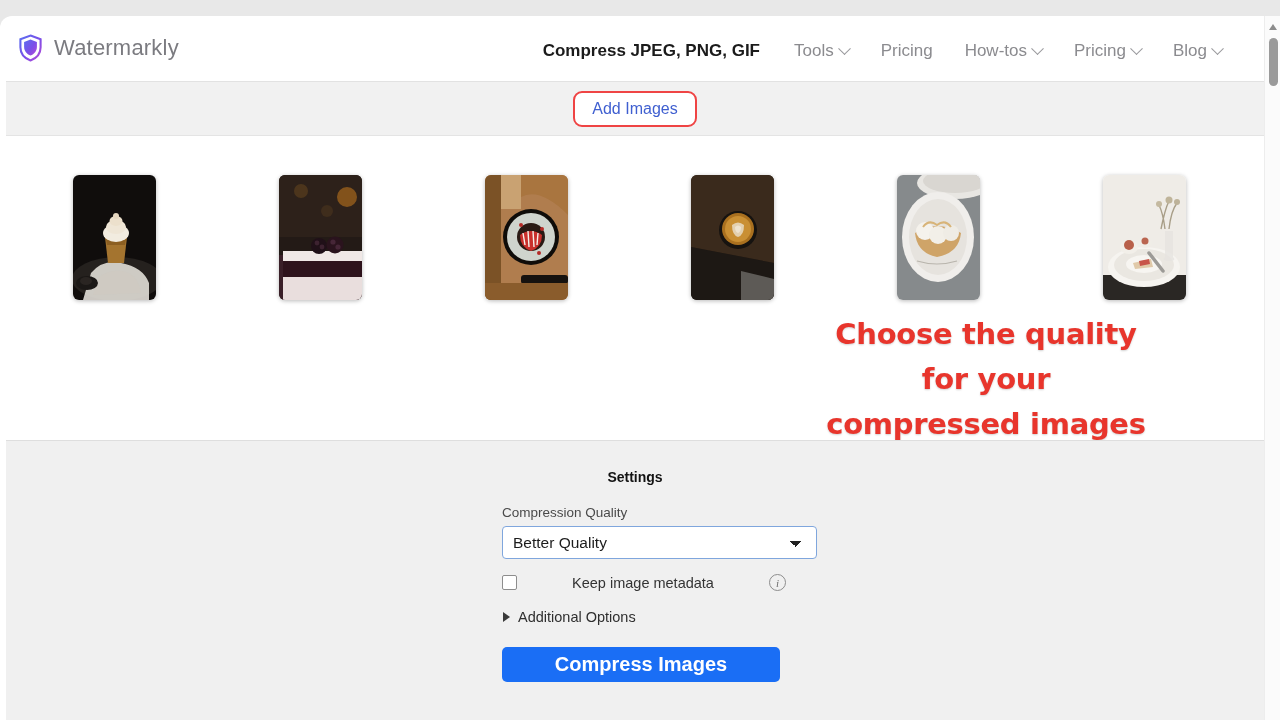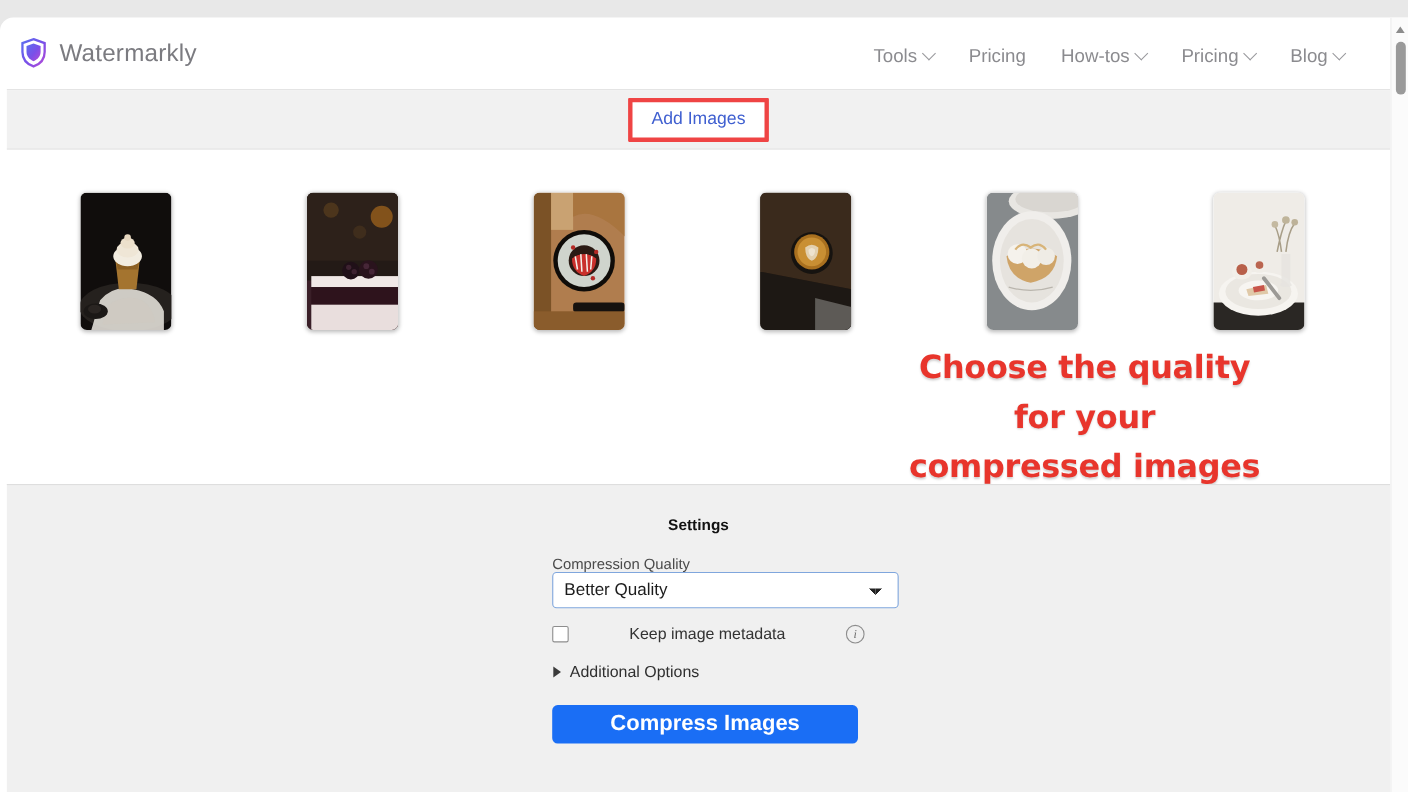--- a/index.html
+++ b/index.html
@@ -96,22 +96,22 @@
     width: 1258px; height: 54px;
     background: #f1f1f1;
     border-bottom: 1px solid #e4e4e4;
     display: flex;
     align-items: center;
     justify-content: center;
     gap: 10px;
   }
   .tool-btn {
     background: #ffffff;
-    border: 4px solid #ef4444;
-    border-radius: 1px;
+    border: 2px solid #ef4444;
+    border-radius: 9px;
     color: #3f5fd0;
     font-size: 16px;
     font-family: "Liberation Sans", sans-serif;
     padding: 7px 17px;
     cursor: pointer;
     white-space: nowrap;
   }
 
   
   #thumbnail-strip {
@@ -170,20 +170,21 @@
     color: #121212;
   }
   #settings-form {
     position: absolute;
     left: 490px; top: 64px;
     width: 290px;
   }
   .field-label {
     font-size: 13.5px;
     color: #4a4a4a;
+    margin-bottom: 6px;
     margin-left: 6px;
   }
   #quality-select {
     width: 315px;
     height: 33px;
     background: #ffffff;
     border: 1px solid #7fa6dd;
     border-radius: 4px;
     font-size: 15.5px;
     color: #1c1c1c;
@@ -313,20 +314,23 @@
               <stop offset="100%" stop-color="#b64ad6"></stop>
             </linearGradient>
           </defs>
           <path d="M12.5 1.6 L22.6 5.2 L22.6 13.2 C22.6 19.6 18.3 24.3 12.5 26.4 C6.7 24.3 2.4 19.6 2.4 13.2 L2.4 5.2 Z" fill="none" stroke="url(#shieldGrad)" stroke-width="2.1"></path>
           <path d="M12.5 5.6 L18.9 7.9 L18.9 13.1 C18.9 17.2 16.2 20.2 12.5 21.6 C8.8 20.2 6.1 17.2 6.1 13.1 L6.1 7.9 Z" fill="url(#shieldGrad)"></path>
         </svg>
         <span class="brand-text">Watermarkly</span>
       </div>
 
       <nav id="main-nav">
+        <a class="nav-item current">
+          <span>Compress JPEG, PNG, GIF</span>
+        </a>
         <a class="nav-item">
           <span>Tools</span>
           <i class="chev"></i>
         </a>
         <a class="nav-item">
           <span>Pricing</span>
         </a>
         <a class="nav-item">
           <span>How-tos</span>
           <i class="chev"></i>

